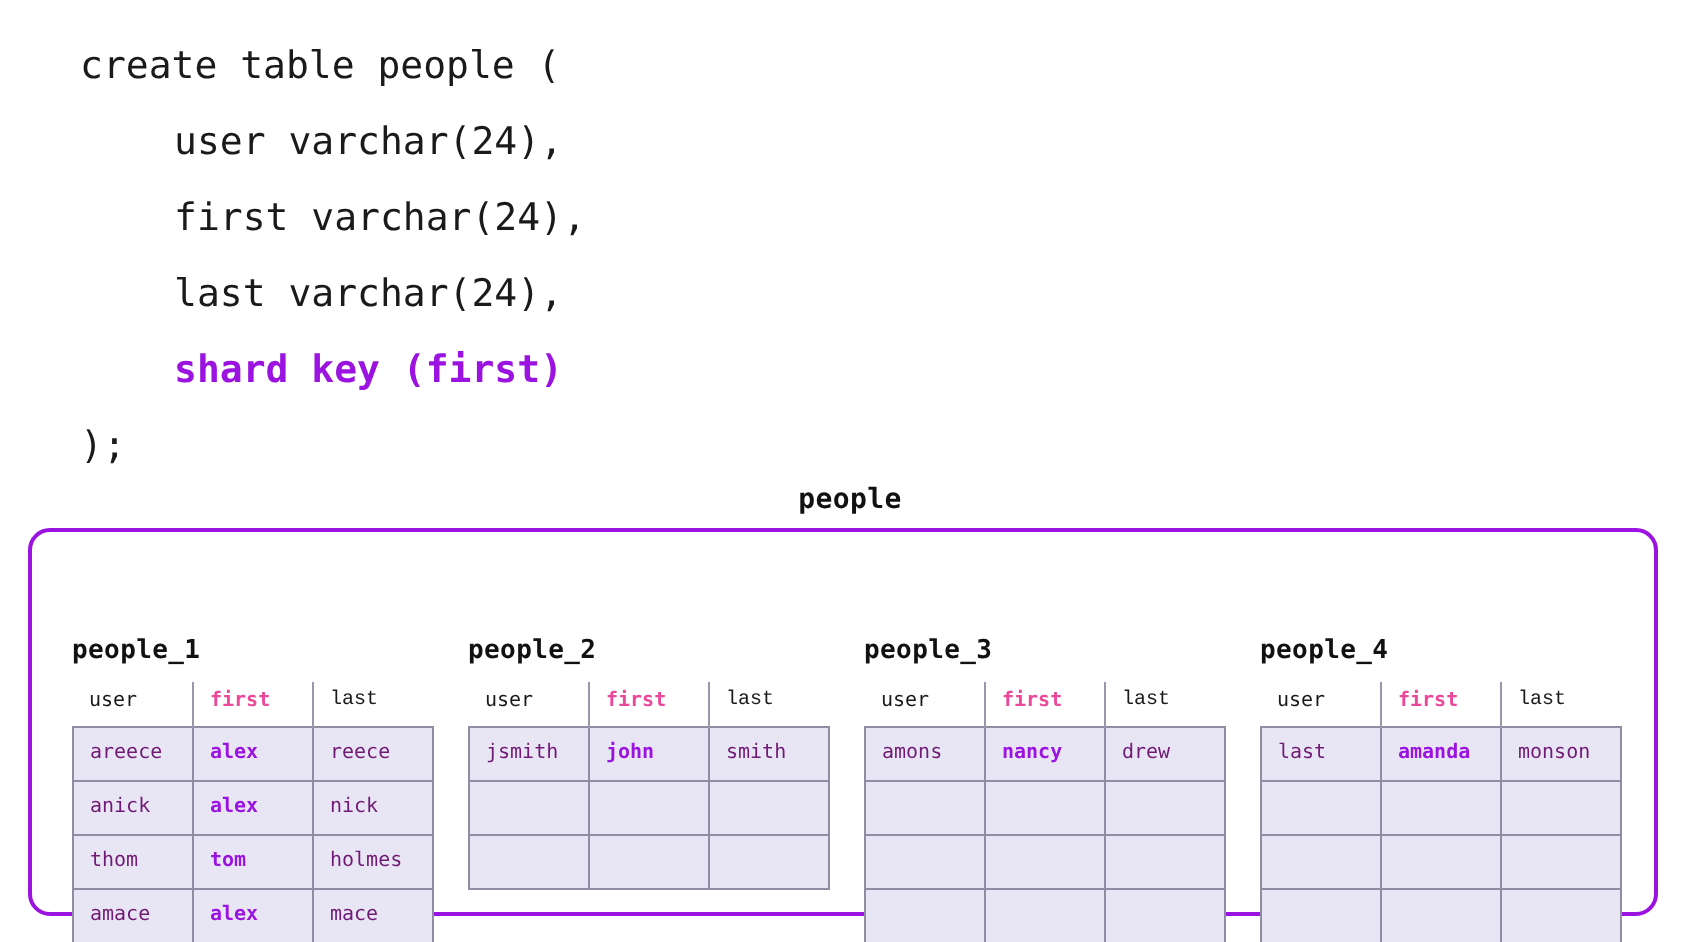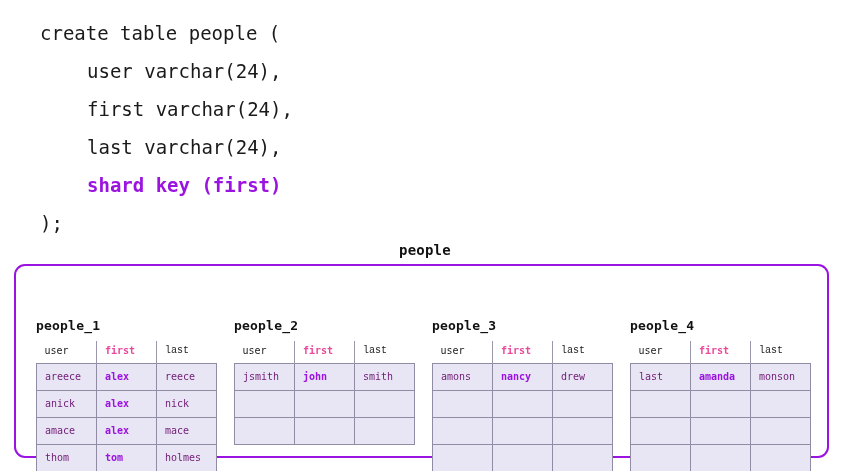--- a/index.html
+++ b/index.html
@@ -159,29 +159,29 @@
                 <td>areece</td>
                 <td class="key-col">alex</td>
                 <td>reece</td>
               </tr>
               <tr>
                 <td>anick</td>
                 <td class="key-col">alex</td>
                 <td>nick</td>
               </tr>
               <tr>
+                <td>thom</td>
+                <td class="key-col">tom</td>
+                <td>holmes</td>
+              </tr>
+              <tr>
                 <td>amace</td>
                 <td class="key-col">alex</td>
                 <td>mace</td>
               </tr>
-              <tr>
-                <td>thom</td>
-                <td class="key-col">tom</td>
-                <td>holmes</td>
-              </tr>
             </tbody>
           </table>
         </div>
         <div class="shard">
           <div class="shard-label">people_2</div>
           <table class="shard-table">
             <colgroup>
               <col>
               <col>
               <col>

